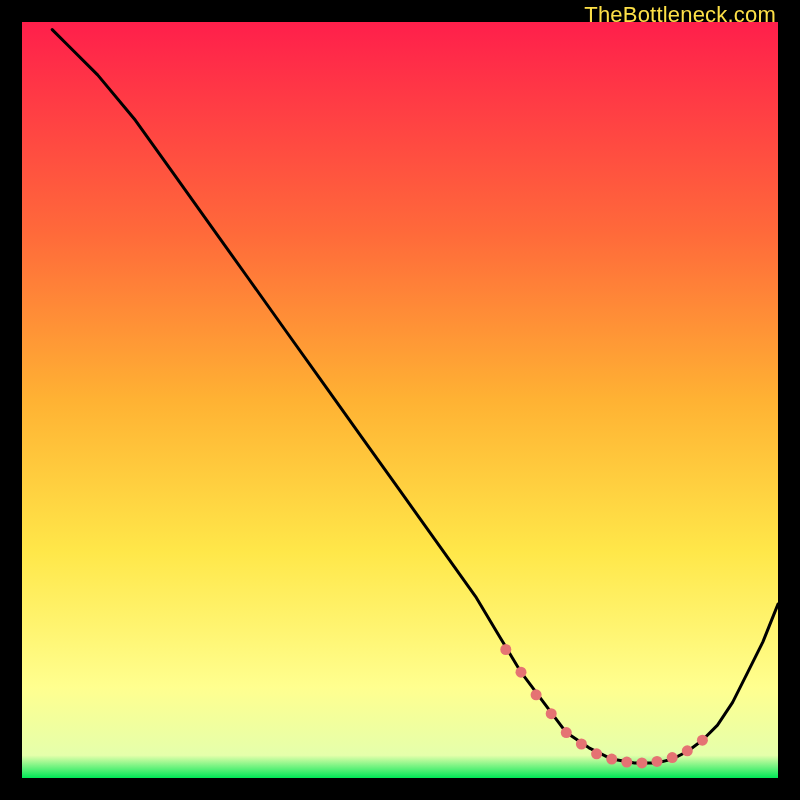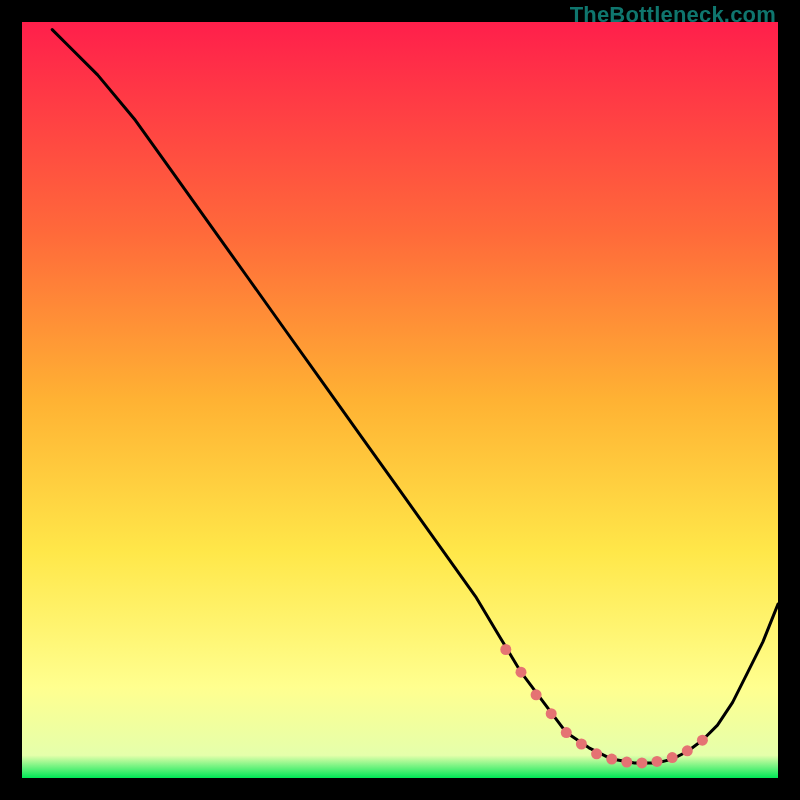--- a/index.html
+++ b/index.html
@@ -23,23 +23,23 @@
     position: absolute;
     left: 0;
     top: 0;
     width: 756px;
     height: 756px;
   }
   .watermark {
     position: absolute;
     top: 2px;
     right: 24px;
-    color: #0f766e;
+    color: #fde047;
     font-size: 22px;
-    font-weight: 700;
+    font-weight: 400;
     letter-spacing: 0.2px;
     user-select: none;
   }
 </style>
 </head>
 <body>
 
 <div class="frame">
   <svg class="plot" viewBox="0 0 756 756" preserveAspectRatio="none">
     <defs>

